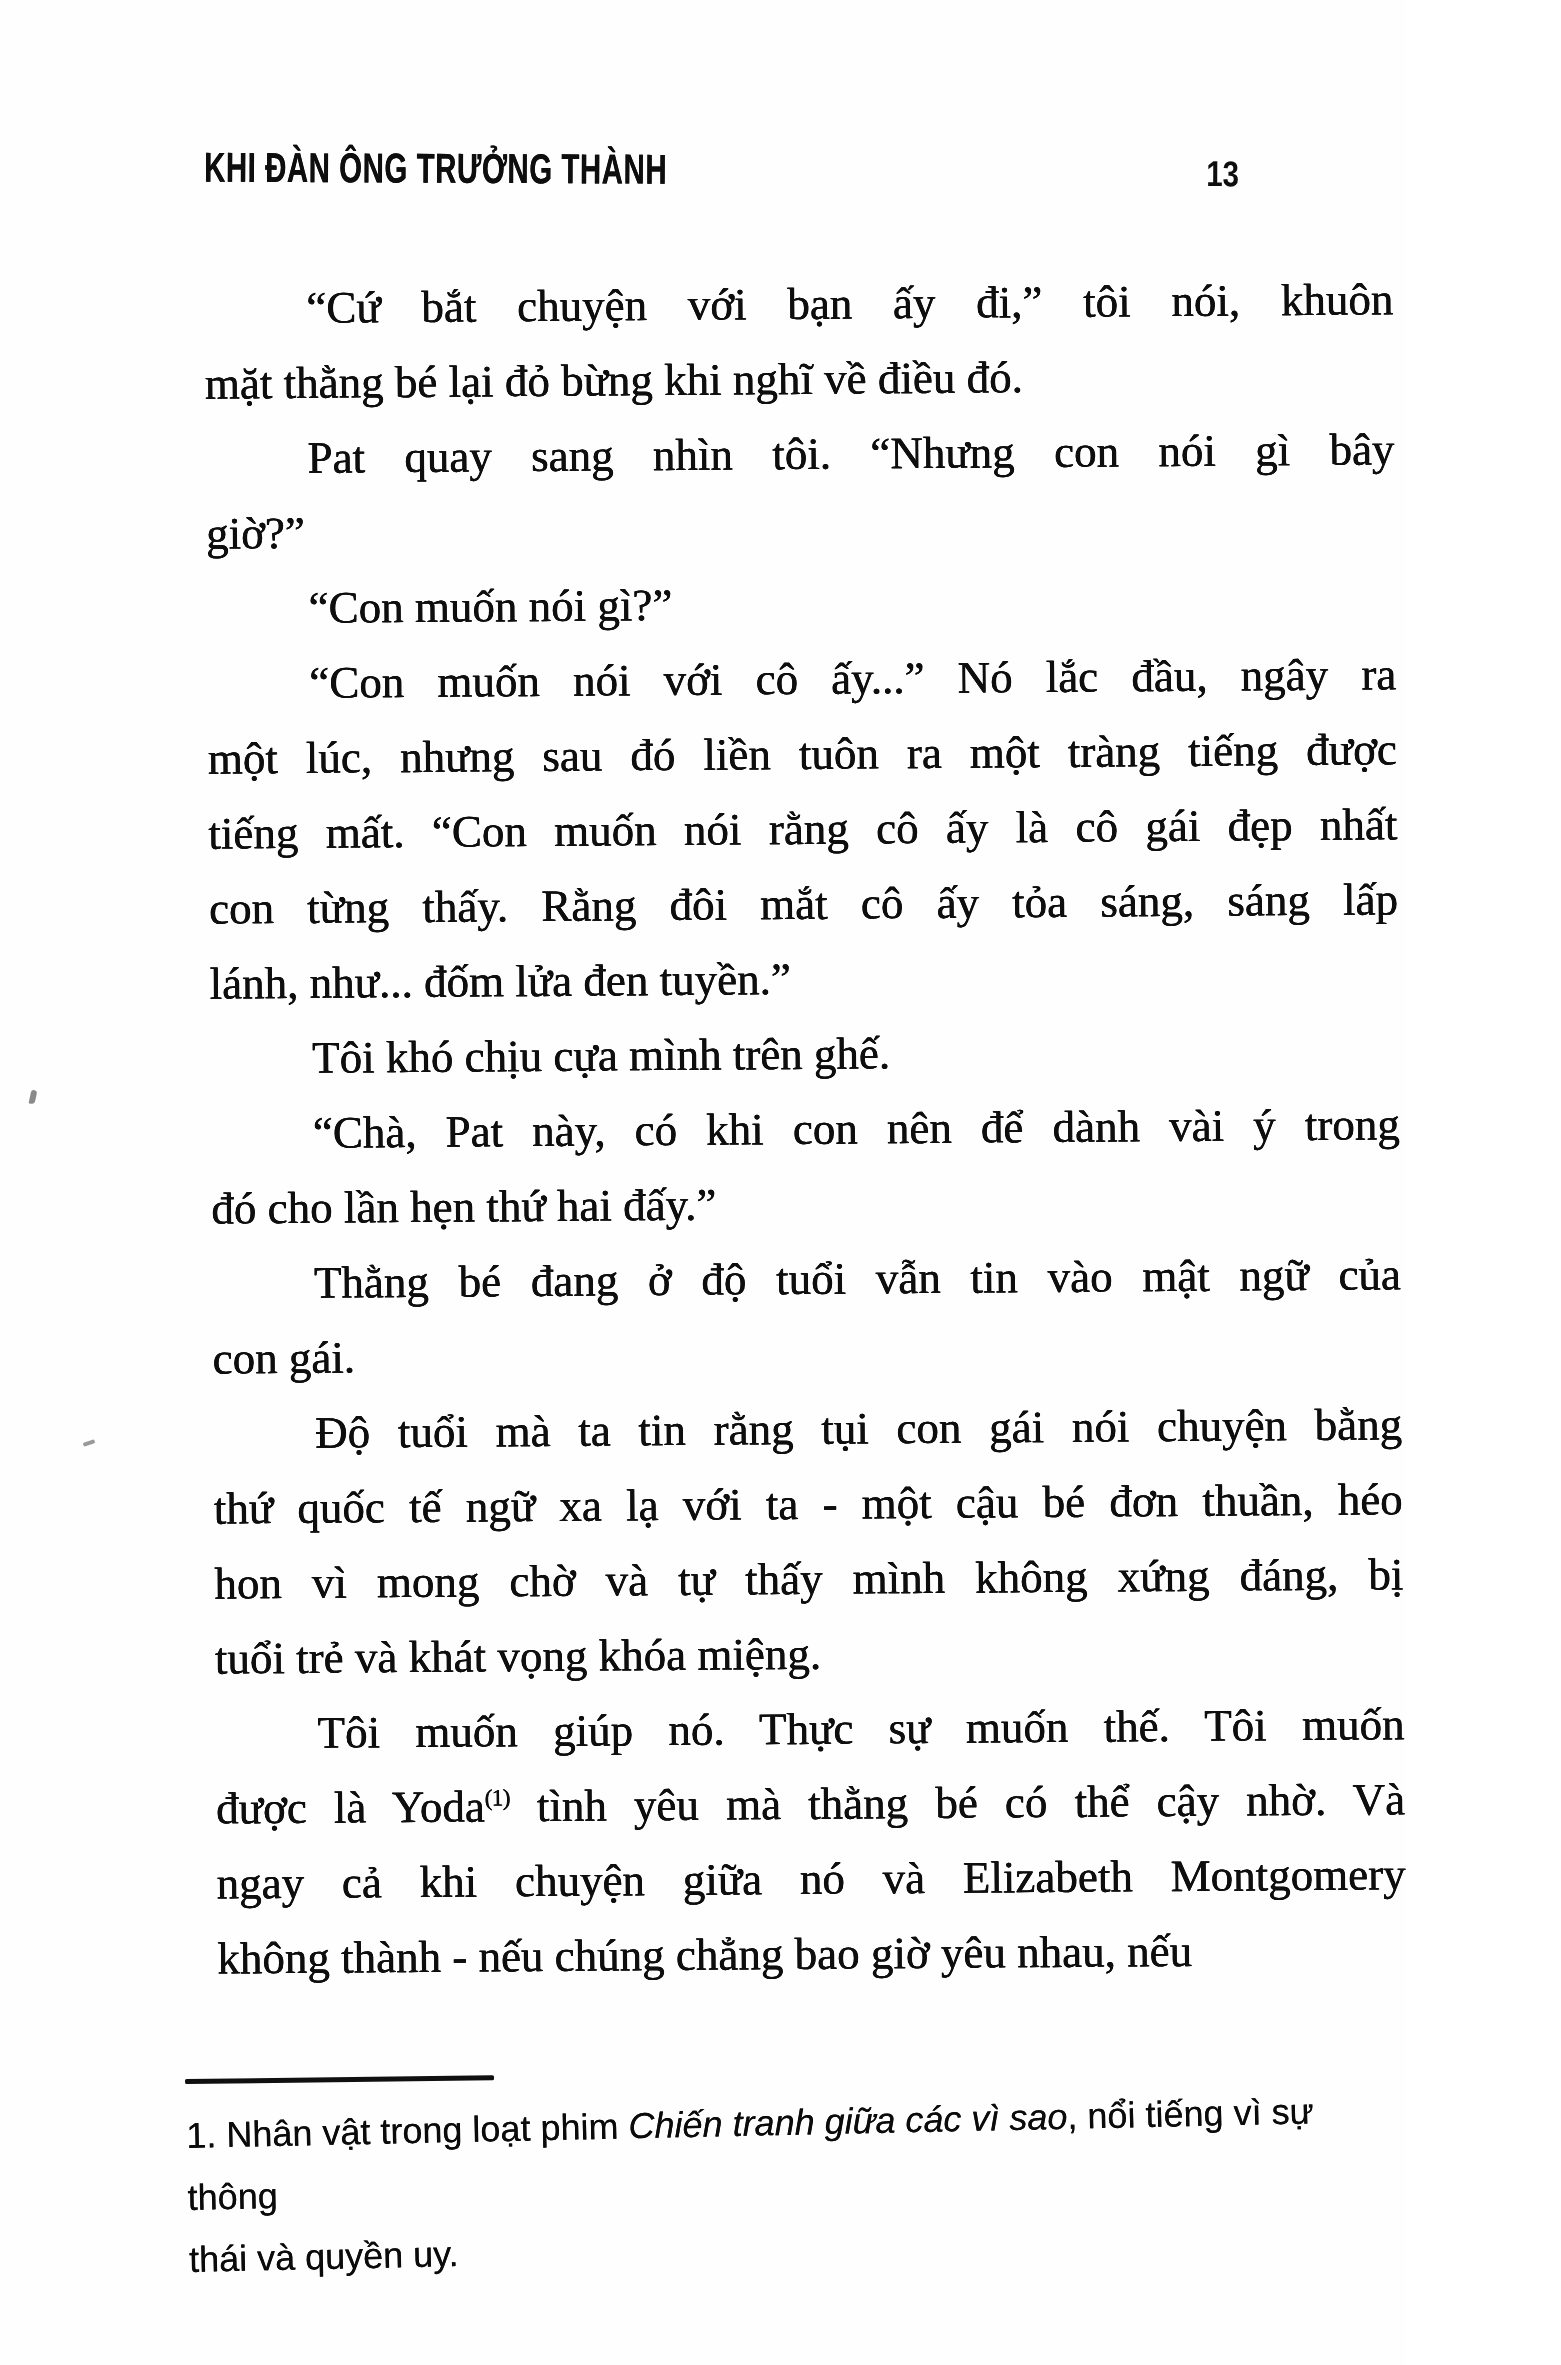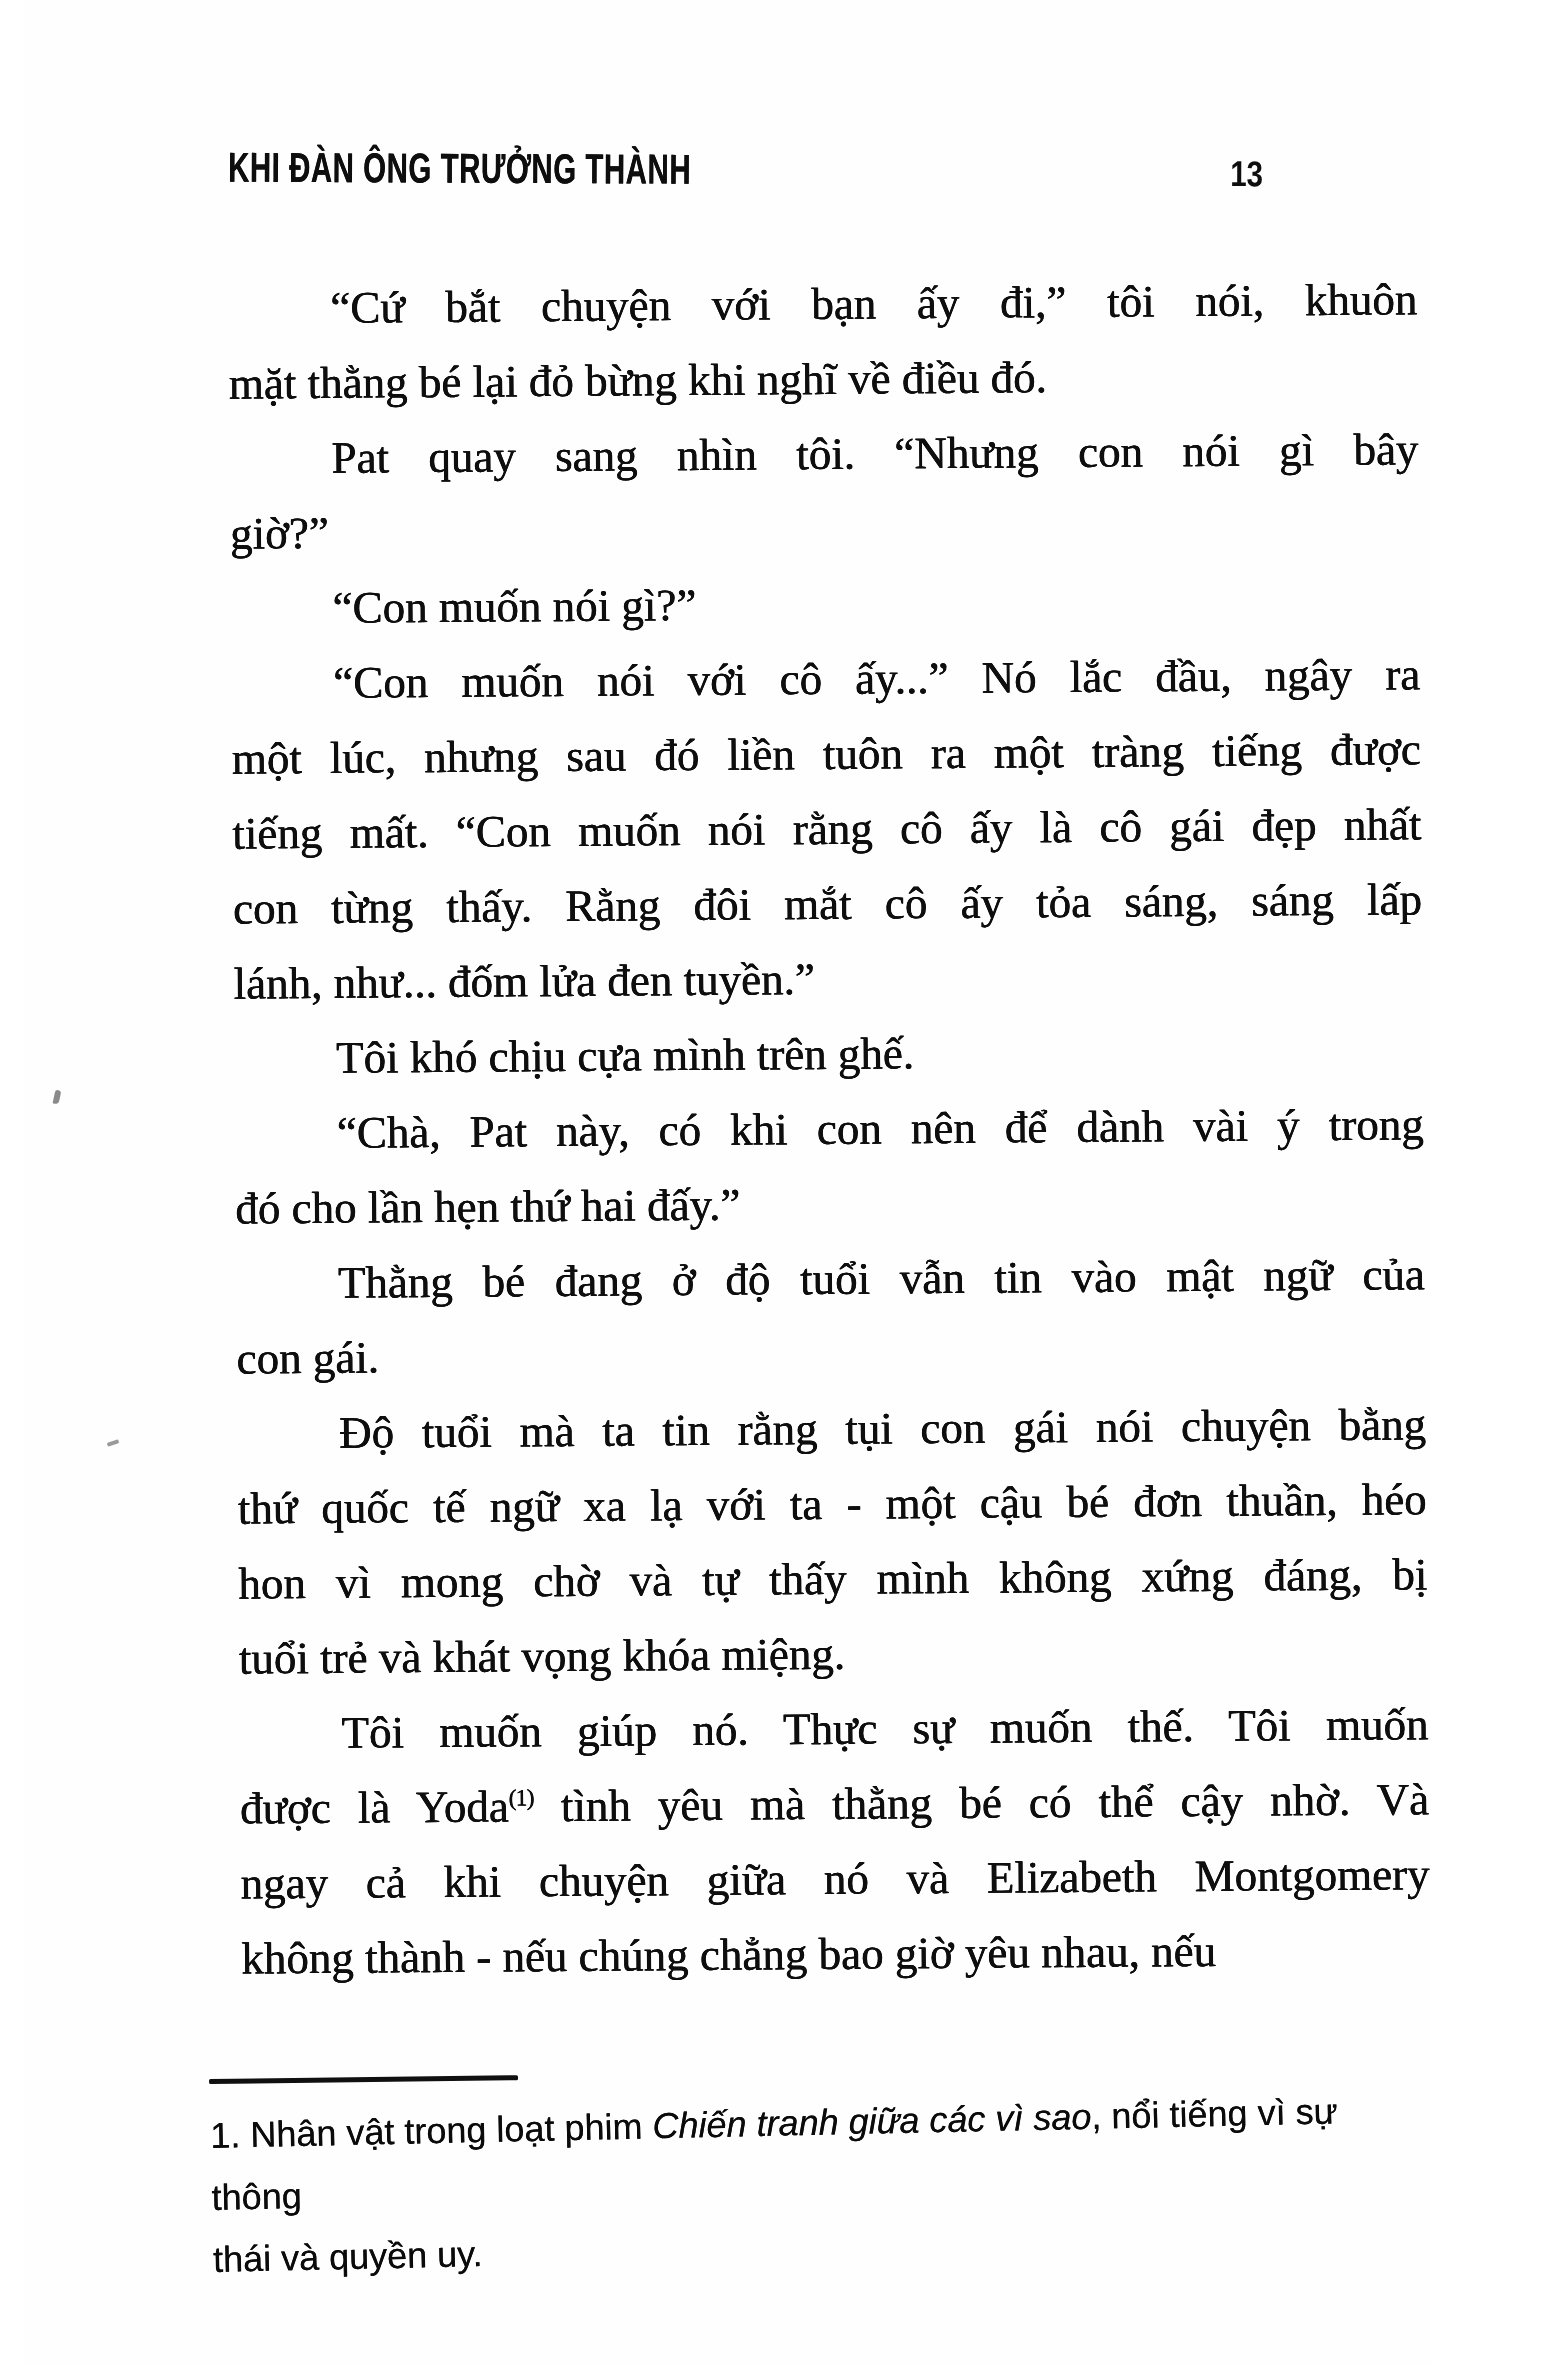--- a/index.html
+++ b/index.html
@@ -5,21 +5,20 @@
 <style>
   html, body { margin: 0; padding: 0; background: #ffffff; }
   .page {
     position: relative;
     width: 1406px;
     height: 2366px;
     background: #fffefe;
     overflow: hidden;
     font-family: "Liberation Serif", "DejaVu Serif", serif;
     color: #0e0e0e;
-    margin-left: 24px;
   }
   
   .header {
     position: absolute;
     top: 146px;
     left: 204px;
     right: 167px;
     display: flex;
     justify-content: space-between;
     align-items: baseline;

